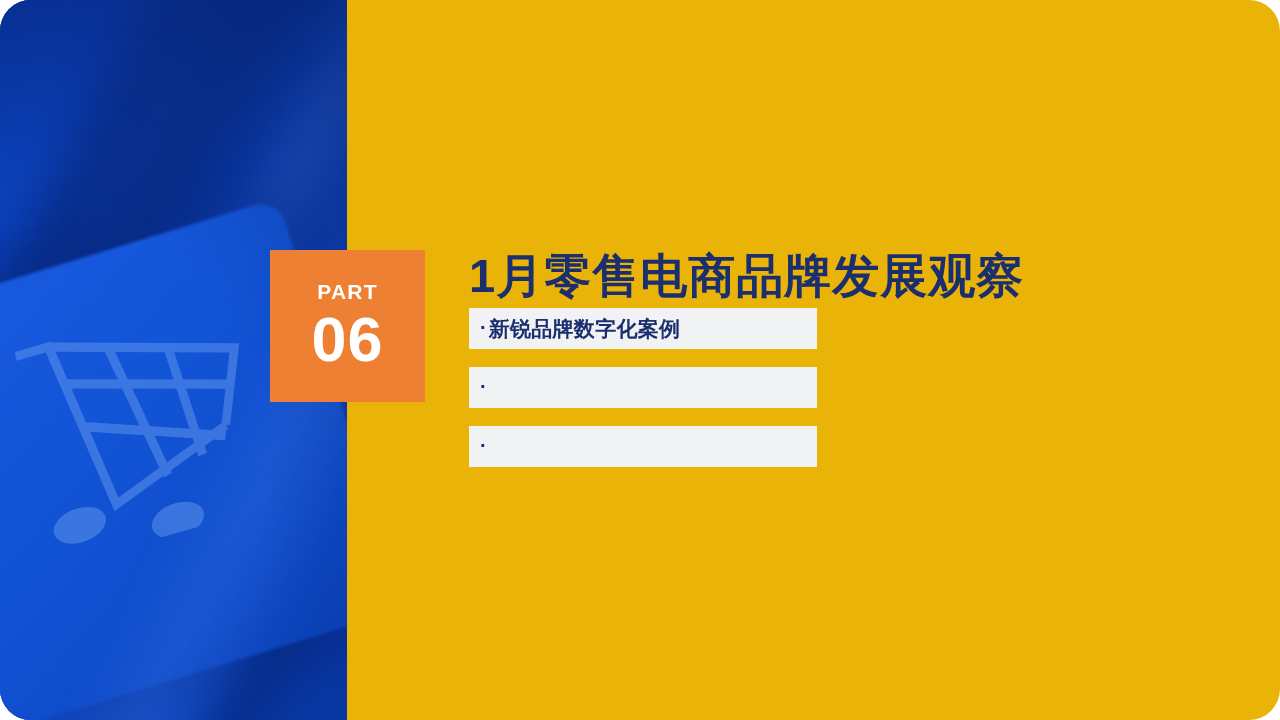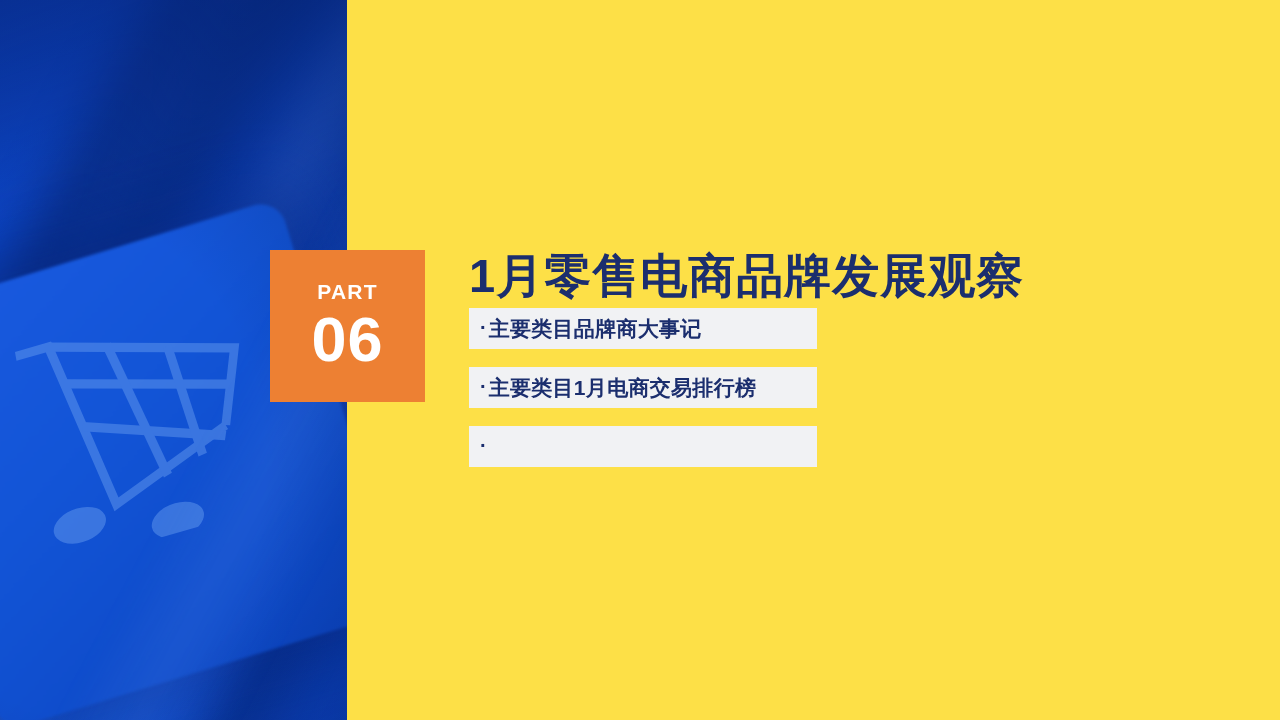--- a/index.html
+++ b/index.html
@@ -8,22 +8,23 @@
     padding: 0;
     background: #ffffff;
   }
   body {
     font-family: "Liberation Sans", "DejaVu Sans", sans-serif;
   }
   #slide {
     position: relative;
     width: 1280px;
     height: 720px;
-    background: #fde047;
+    background: #eab308;
     overflow: hidden;
+    border-radius: 31px;
   }
 
   
   #photo-panel {
     position: absolute;
     left: 0;
     top: 0;
     width: 347px;
     height: 720px;
     overflow: hidden;
@@ -204,25 +205,24 @@
     <div class="part-word">PART</div>
     <div class="part-number">06</div>
   </div>
 
   <div id="content">
     <h1 id="slide-title">1月零售电商品牌发展观察</h1>
 
     <ul id="bullet-list">
       <li>
         <span class="dot">·</span>
-        <span class="item-text">主要类目品牌商大事记</span>
+        <span class="item-text">新锐品牌数字化案例</span>
       </li>
       <li>
         <span class="dot">·</span>
-        <span class="item-text">主要类目1月电商交易排行榜</span>
       </li>
       <li>
         <span class="dot">·</span>
       </li>
     </ul>
   </div>
 
 </div>
 
 </body></html>

